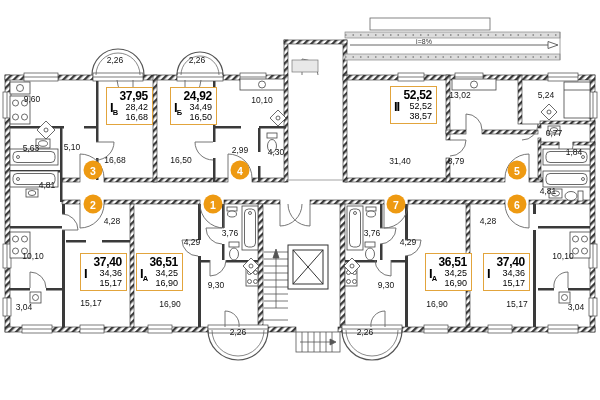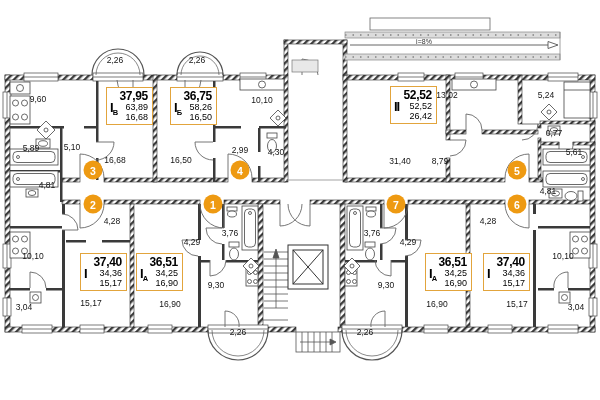--- a/index.html
+++ b/index.html
@@ -391,34 +391,34 @@
         <circle cx="564.5" cy="297.5" r="3"></circle>
   </g>
   <g stroke="#444" stroke-width="0.8" fill="#fff">
     <rect x="564" y="82" width="26" height="36"></rect>
         <line x1="564" y1="90" x2="590" y2="90"></line>
   </g>
 </svg>
 
   <div class="rl" style="left:115px;top:60px">2,26</div>
   <div class="rl" style="left:197px;top:60px">2,26</div>
-  <div class="rl" style="left:38px;top:99px">9,60</div>
-  <div class="rl" style="left:31px;top:148px">5,89</div>
+  <div class="rl" style="left:32px;top:99px">9,60</div>
+  <div class="rl" style="left:31px;top:148px">5,63</div>
   <div class="rl" style="left:72px;top:147px">5,10</div>
   <div class="rl" style="left:115px;top:160px">16,68</div>
   <div class="rl" style="left:181px;top:160px">16,50</div>
   <div class="rl" style="left:240px;top:150px">2,99</div>
   <div class="rl" style="left:276px;top:152px">4,30</div>
   <div class="rl" style="left:262px;top:100px">10,10</div>
-  <div class="rl" style="left:447px;top:95px">13,02</div>
+  <div class="rl" style="left:460px;top:95px">13,02</div>
   <div class="rl" style="left:546px;top:95px">5,24</div>
   <div class="rl" style="left:400px;top:161px">31,40</div>
-  <div class="rl" style="left:440px;top:161px">8,79</div>
+  <div class="rl" style="left:456px;top:161px">8,79</div>
   <div class="rl" style="left:554px;top:133px">0,77</div>
-  <div class="rl" style="left:574px;top:152px">5,61</div>
+  <div class="rl" style="left:574px;top:152px">1,84</div>
   <div class="rl" style="left:548px;top:191px">4,81</div>
   <div class="rl" style="left:47px;top:185px">4,81</div>
   <div class="rl" style="left:112px;top:221px">4,28</div>
   <div class="rl" style="left:488px;top:221px">4,28</div>
   <div class="rl" style="left:33px;top:256px">10,10</div>
   <div class="rl" style="left:24px;top:307px">3,04</div>
   <div class="rl" style="left:91px;top:303px">15,17</div>
   <div class="rl" style="left:170px;top:304px">16,90</div>
   <div class="rl" style="left:192px;top:242px">4,29</div>
   <div class="rl" style="left:230px;top:233px">3,76</div>
@@ -430,34 +430,34 @@
   <div class="rl" style="left:386px;top:285px">9,30</div>
   <div class="rl" style="left:437px;top:304px">16,90</div>
   <div class="rl" style="left:517px;top:304px">15,17</div>
   <div class="rl" style="left:563px;top:256px">10,10</div>
   <div class="rl" style="left:576px;top:307px">3,04</div>
   <div class="rl ramp-lbl" style="left:424px;top:41px">i=8%</div>
 
   <div class="apt" style="left:106px;top:87px">
     <span class="type"><span>I</span><span class="sub">В</span></span>
     <span class="t">37,95</span>
-    <span class="m">63,89</span>
+    <span class="m">28,42</span>
     <span class="k">16,68</span>
   </div>
   <div class="apt" style="left:170px;top:87px">
     <span class="type"><span>I</span><span class="sub">Б</span></span>
-    <span class="t">36,75</span>
-    <span class="m">58,26</span>
+    <span class="t">24,92</span>
+    <span class="m">34,49</span>
     <span class="k">16,50</span>
   </div>
   <div class="apt" style="left:390px;top:86px">
     <span class="type"><span>II</span><span class="sub"></span></span>
     <span class="t">52,52</span>
     <span class="m">52,52</span>
-    <span class="k">26,42</span>
+    <span class="k">38,57</span>
   </div>
   <div class="apt" style="left:80px;top:253px">
     <span class="type"><span>I</span><span class="sub"></span></span>
     <span class="t">37,40</span>
     <span class="m">34,36</span>
     <span class="k">15,17</span>
   </div>
   <div class="apt" style="left:136px;top:253px">
     <span class="type"><span>I</span><span class="sub">А</span></span>
     <span class="t">36,51</span>

